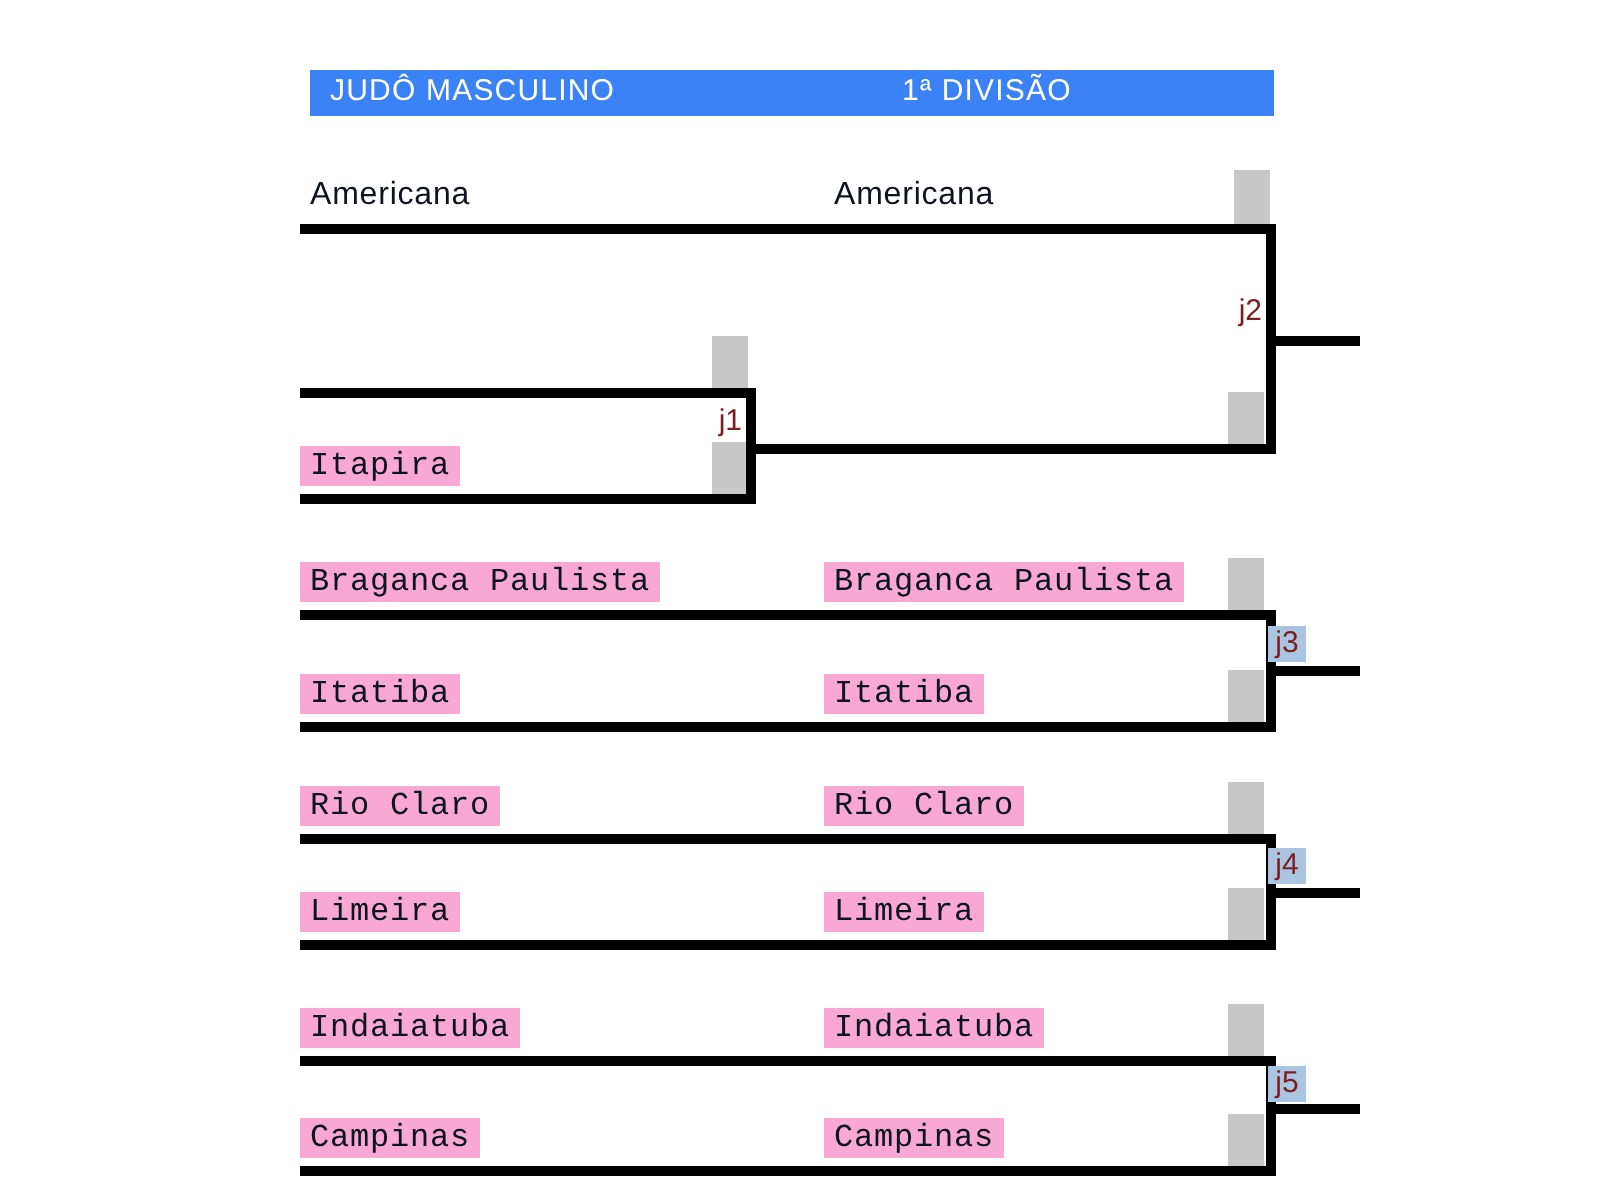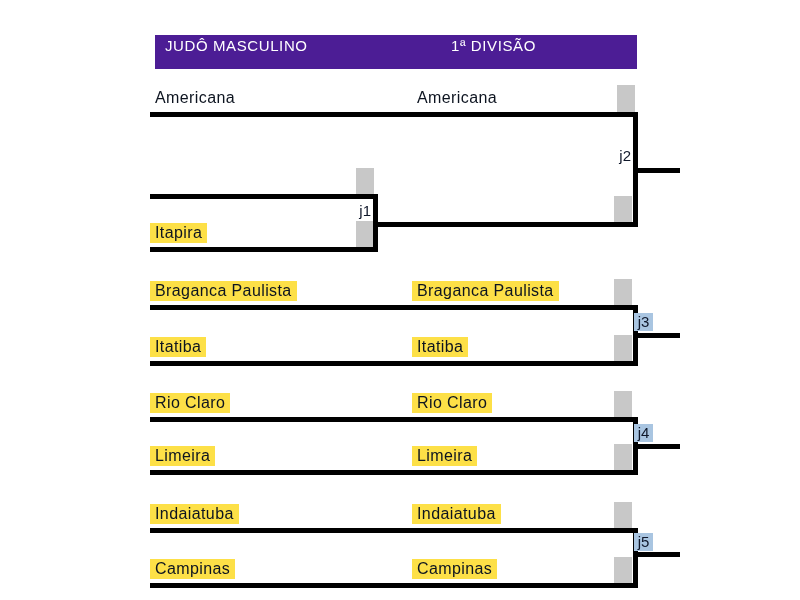--- a/index.html
+++ b/index.html
@@ -1,38 +1,38 @@
 <!DOCTYPE html>
 <html><head>
 <meta charset="utf-8">
 <style>
   html,body{margin:0;padding:0;background:#ffffff;}
   #canvas{
     position:relative;width:800px;height:600px;background:#ffffff;overflow:hidden;
     font-family:"Liberation Sans",sans-serif;color:#111111;
   }
   
-  .hdr{position:absolute;left:155px;top:35px;width:482px;height:34px;background:#4c1d95;}
+  .hdr{position:absolute;left:155px;top:35px;width:482px;height:23px;background:#3b82f6;}
   .hdr span{
     position:absolute;top:2px;color:#ffffff;font-size:15px;letter-spacing:.6px;white-space:nowrap;
   }
   .hdr .left{left:10px;}
   .hdr .right{left:296px;}
   
   .hline,.vline{position:absolute;background:#000000;}
   .hline{height:5px;}
   .vline{width:5px;}
   
   .gcell{position:absolute;width:18px;background:#c8c8c8;}
   
   .slot{position:absolute;width:160px;height:22px;text-align:left;white-space:nowrap;}
   .slot span{display:inline-block;font-size:16px;letter-spacing:.4px;padding:1px 5px;color:#0d1420;}
-  .slot span.hl{background:#fde047;}
+  .slot span.hl{background:#f9a8d4;font-family:Liberation Mono, monospace;}
   
-  .jl{position:absolute;font-size:15px;color:#0f172a;white-space:nowrap;}
+  .jl{position:absolute;font-size:15px;color:#7f1d1d;white-space:nowrap;}
   .jl.right{text-align:right;}
   .jl.hl{background:#a9c5e1;text-align:center;margin-left:20px;}
 </style>
 </head>
 <body>
 
 <div id="canvas">
 
   <div class="hdr">
     <span class="left">JUDÔ MASCULINO</span>

